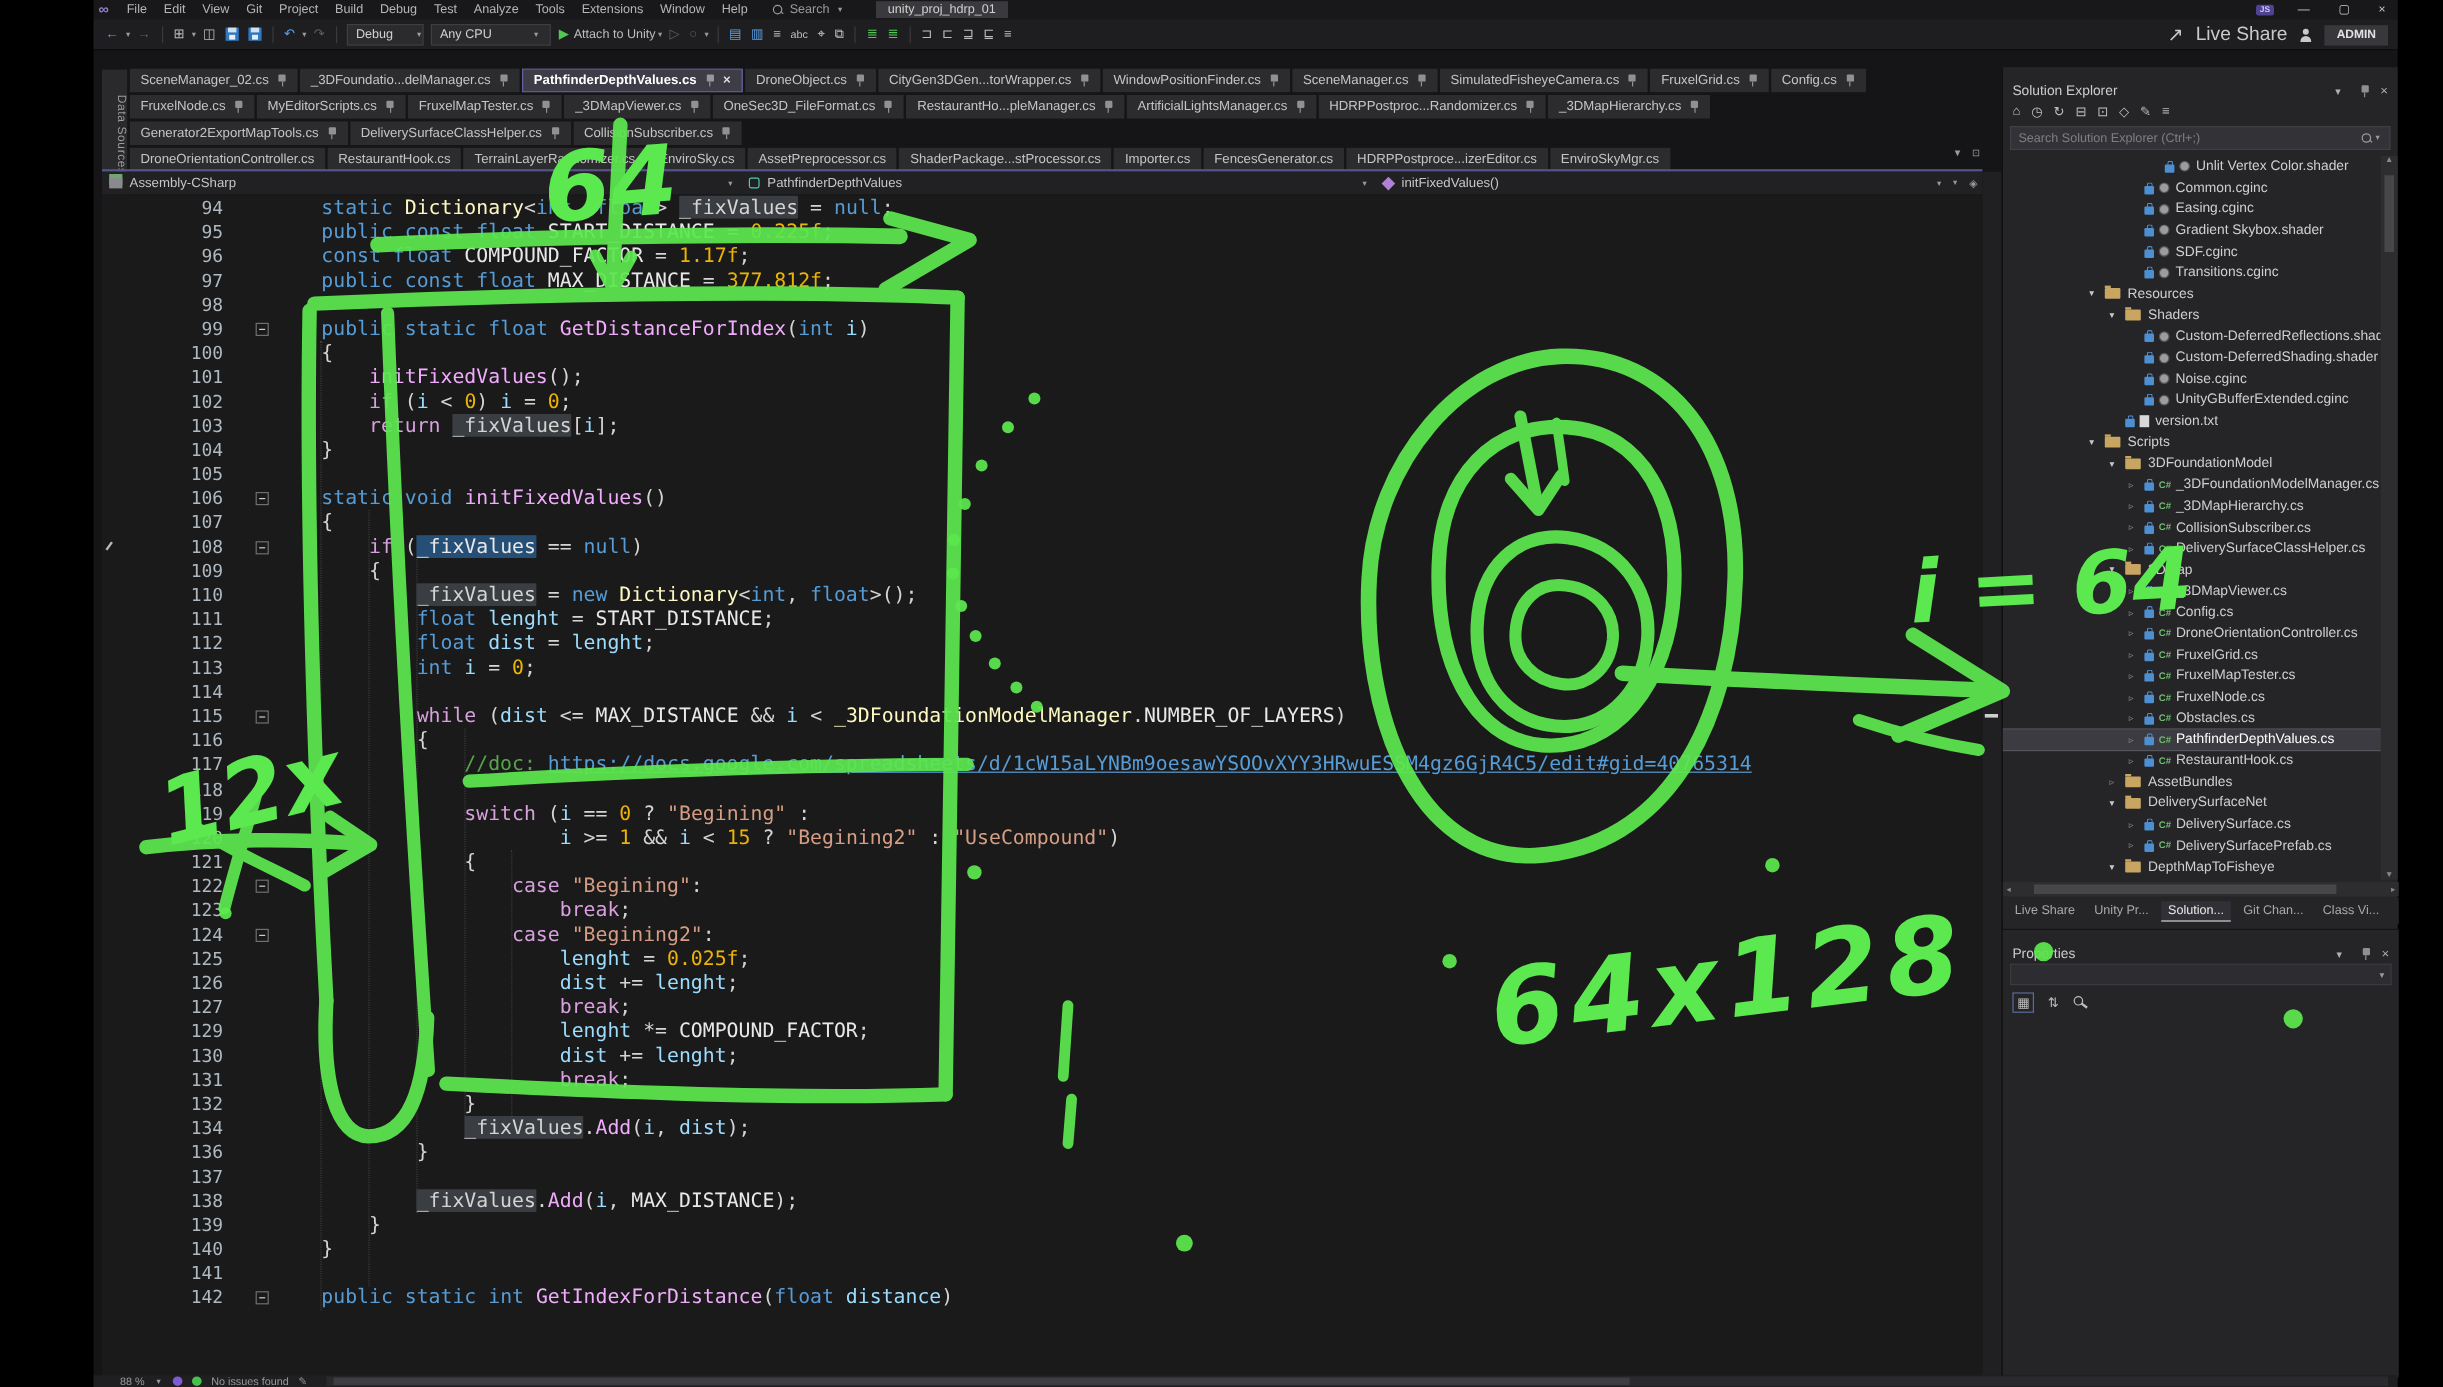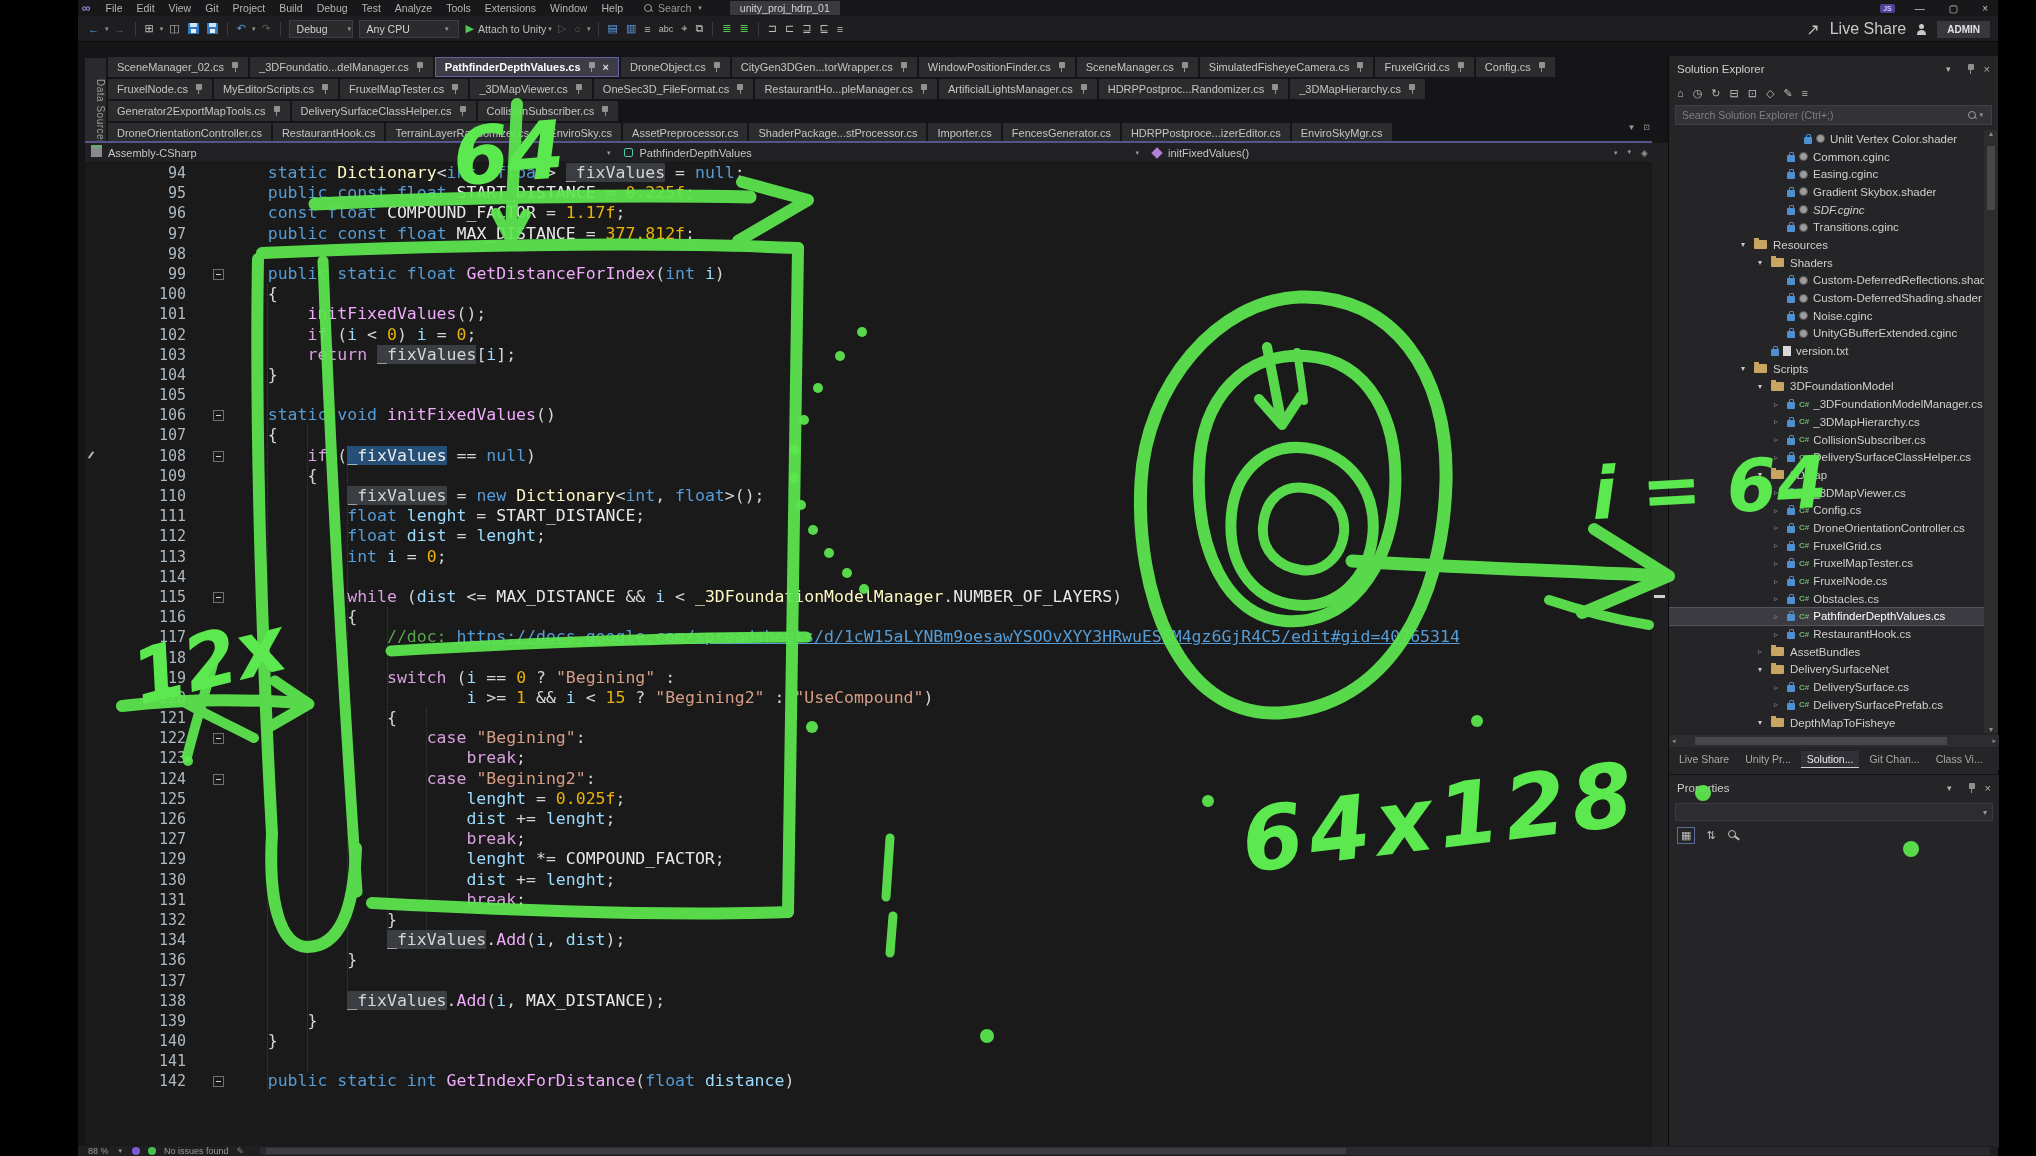--- a/index.html
+++ b/index.html
@@ -86,21 +86,21 @@
   .shl{color:#d4d4d4;background:#3a3d41;border-radius:1px}
   .ssel{color:#e8e8e8;background:#264f78}
   .guide{position:absolute;width:0;border-left:1px dotted #3d3d3d}
 
   
   #edscroll{position:absolute;left:1574px;top:143px;width:16px;height:1005px;background:#202023}
   #edscroll .mark{position:absolute;left:2px;top:452px;width:11px;height:3px;background:#cfcfcf}
 
   
   #sepanel{position:absolute;left:1590px;top:56px;width:330px;height:1092px;background:#252528;border-left:1px solid #0b0b0b}
-  .sehead{height:26px;display:flex;align-items:center;padding:0 8px;color:#cccccc;font-size:11.5px}
+  .sehead{height:26px;display:flex;align-items:flex-end;padding:0 8px;color:#cccccc;font-size:11.5px}
   .sehead .hicons{margin-left:auto;display:flex;gap:9px;align-items:center;color:#b0b0b0;font-size:9px}
   .setools{height:22px;display:flex;align-items:center;gap:9px;padding:0 8px;color:#bcbcbc;font-size:11px}
   .sesearch{height:20px;margin:1px 6px;background:#333337;border:1px solid #3f3f46;display:flex;
     align-items:center;padding:0 6px;font-size:10.5px;color:#7f7f7f}
   .sesearch .mag{margin-left:auto}
   #setree{position:absolute;left:0;top:74px;width:316px;height:603px;overflow:hidden}
   .trow{display:flex;align-items:center;height:17.7px;font-size:11.5px;color:#cfcfcf;white-space:nowrap}
   .trow.sel{background:#3b3b41;outline:1px solid #55555c;color:#fff}
   .exp{width:13px;flex:0 0 13px;font-size:8px;color:#c8c8c8}
   .exp.c{color:#8a8a8a}
@@ -131,21 +131,21 @@
     align-items:center;justify-content:flex-end;padding:0 5px;color:#9a9a9a;font-size:8px}
   .proptools{height:24px;display:flex;align-items:center;gap:8px;padding:0 8px;color:#bcbcbc;font-size:11px}
   .pti{padding:1px 3px}
   .pti.boxed{border:1px solid #5a6b9a}
   .keyicon{position:relative;width:13px;height:13px;display:inline-block}
   .keyicon:before{content:"";position:absolute;left:1px;top:1px;width:6px;height:6px;border:1.6px solid #bcbcbc;border-radius:50%}
   .keyicon:after{content:"";position:absolute;left:7px;top:8px;width:6px;height:1.6px;background:#bcbcbc;transform:rotate(38deg)}
 
   
   #statusbar{position:absolute;left:0;top:1146px;width:1920px;height:10px;background:#1f1f22;
-    display:flex;align-items:center;font-size:9px;color:#9a9a9a;gap:8px;padding-left:10px;overflow:hidden}
+    display:flex;align-items:center;font-size:9px;color:#9a9a9a;gap:8px;padding-left:22px;overflow:hidden}
   .dotp{width:8px;height:8px;border-radius:50%;background:#7d5bd0}
   .dotg{width:8px;height:8px;border-radius:50%;background:#47c14d}
   .hsb{position:relative;height:8px;background:#2a2a2e;flex:1 1 auto;margin:0 8px}
   .hsb .thumb{position:absolute;left:6px;top:1px;width:1080px;height:6px;background:#3d3d42}
 
   
   #anno{position:absolute;left:0;top:0;z-index:60;pointer-events:none}
   .hw{font-family:"DejaVu Sans",sans-serif;font-style:italic;font-weight:bold;fill:#5ce84f}
 </style>
 </head>
@@ -485,21 +485,21 @@
           <span class="lock"></span>
           <span class="sphere"></span>
           <span>Easing.cginc</span>
         </div>
         <div class="trow" style="padding-left: 105px;">
           <span class="exp"></span>
           <span class="lock"></span>
           <span class="sphere"></span>
           <span>Gradient Skybox.shader</span>
         </div>
-        <div class="trow" style="padding-left: 105px; font-style: italic;">
+        <div class="trow" style="padding-left: 105px;">
           <span class="exp"></span>
           <span class="lock"></span>
           <span class="sphere"></span>
           <span>SDF.cginc</span>
         </div>
         <div class="trow" style="padding-left: 105px;">
           <span class="exp"></span>
           <span class="lock"></span>
           <span class="sphere"></span>
           <span>Transitions.cginc</span>

